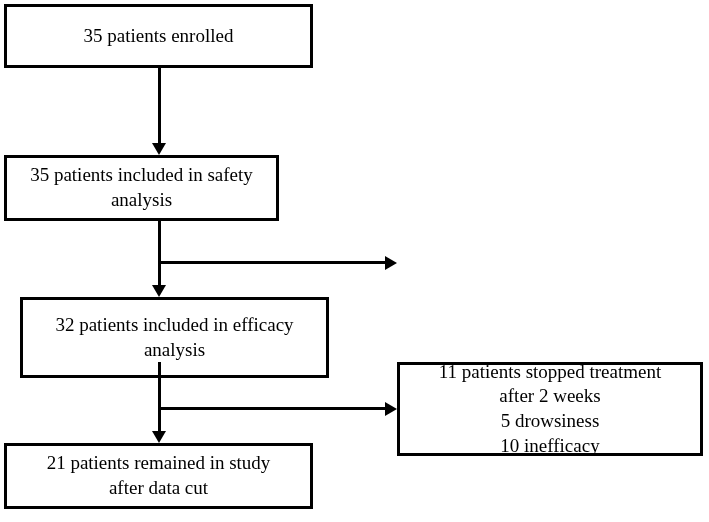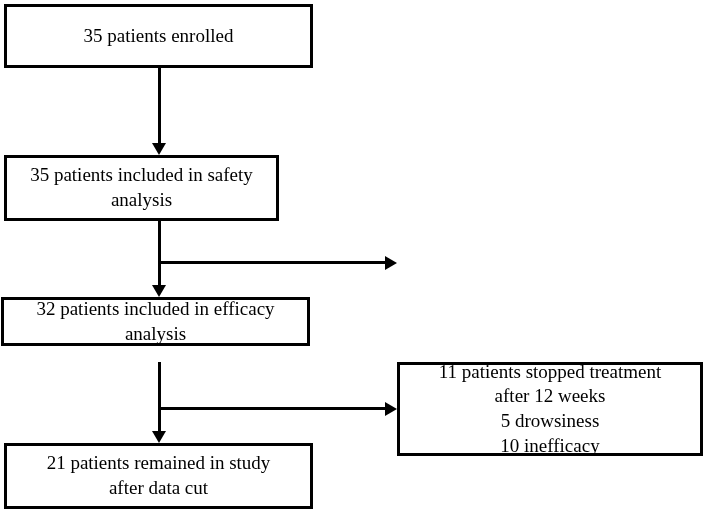--- a/index.html
+++ b/index.html
@@ -33,21 +33,21 @@
     width: 100%;
   }
   .node-line {
     display: block;
     white-space: nowrap;
   }
 
   
   #node-enrolled   { left: 4px;  top: 4px;   width: 309px; height: 64px; }
   #node-safety     { left: 4px;  top: 155px; width: 275px; height: 66px; }
-  #node-efficacy   { left: 1px;  top: 297px; width: 309px; height: 49px; }
+  #node-efficacy   { left: 20px;  top: 297px; width: 309px; height: 81px; }
   #node-remained   { left: 4px;  top: 443px; width: 309px; height: 66px; }
 
   
   #node-excluded-before { left: 397px; top: 197px; width: 306px; height: 128px; }
   #node-excluded-after  { left: 397px; top: 362px; width: 306px; height: 94px; }
 
   
   .conn-v {
     position: absolute;
     width: 3px;
@@ -126,21 +126,21 @@
   </div>
 
   <div class="conn-v" id="conn-efficacy-remained"></div>
   <div class="arrow-down" id="arrow-efficacy-remained"></div>
   <div class="conn-h" id="conn-branch-after"></div>
   <div class="arrow-right" id="arrow-branch-after"></div>
 
   <div class="node" id="node-excluded-after">
     <span class="node-lines">
       <span class="node-line">11 patients stopped treatment</span>
-      <span class="node-line">after 12 weeks</span>
+      <span class="node-line">after 2 weeks</span>
       <span class="node-line">5 drowsiness</span>
       <span class="node-line">10 inefficacy</span>
     </span>
   </div>
 
   <div class="node" id="node-remained">
     <span class="node-lines">
       <span class="node-line">21 patients remained in study</span>
       <span class="node-line">after data cut</span>
     </span>

